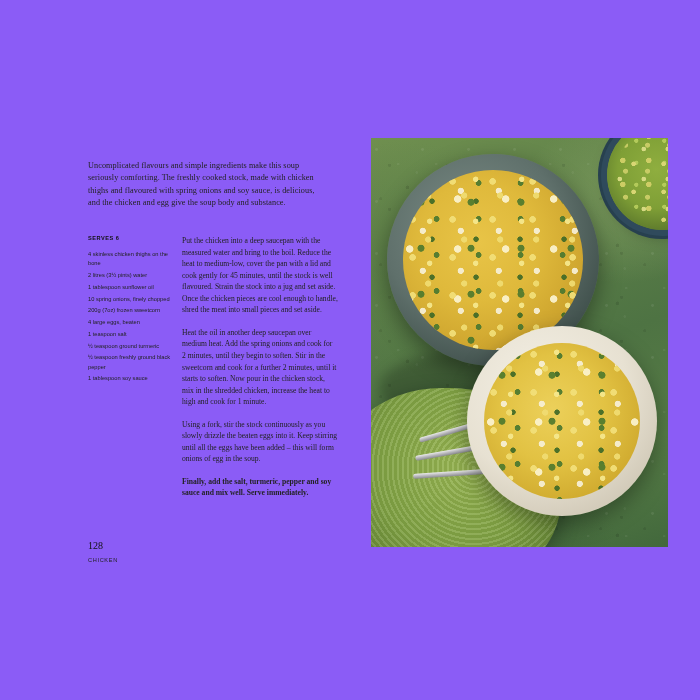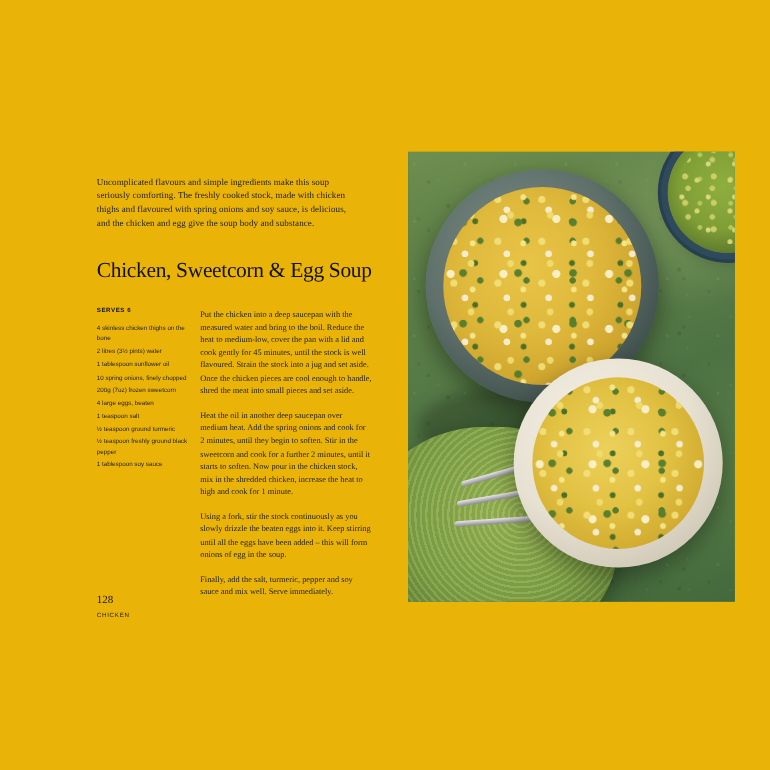--- a/index.html
+++ b/index.html
@@ -11,21 +11,21 @@
     width: 700px;
     height: 700px;
     font-family: "Liberation Serif", serif;
     color: #1a1a1a;
     overflow: hidden;
   }
   .page {
     position: relative;
     width: 700px;
     height: 700px;
-    background: #eab308;
+    background: #8b5cf6;
   }
 
   
   .text-col {
     position: absolute;
     left: 88px;
     top: 160px;
     width: 250px;
   }
   .intro {
@@ -80,21 +80,21 @@
   .method {
     flex: 1 1 auto;
     width: 150px;
   }
   .method p {
     font-size: 7.6px;
     line-height: 1.52;
     color: #222;
     margin: 0 0 11px 0;
   }
-  .method p:last-child { margin-bottom: 17px; }
+  .method p:last-child { margin-bottom: 17px; font-weight: bold; }
 
   
   .footer {
     position: absolute;
     left: 88px;
     bottom: 137px;
     display: flex;
     align-items: baseline;
     gap: 6px;
     flex-direction: column;
@@ -275,21 +275,20 @@
 </style>
 </head>
 <body>
 
 <div class="page">
 
   <div class="text-col">
 
     <p class="intro">Uncomplicated flavours and simple ingredients make this soup seriously comforting. The freshly cooked stock, made with chicken thighs and flavoured with spring onions and soy sauce, is delicious, and the chicken and egg give the soup body and substance.</p>
 
-    <h1 class="recipe-title">Chicken, Sweetcorn &amp; Egg Soup</h1>
 
     <div class="body-wrap">
 
       <div class="ingredients">
         <div class="serves">SERVES 6</div>
         <ul class="ing-list">
           <li>4 skinless chicken thighs on the bone</li>
           <li>2 litres (3½ pints) water</li>
           <li>1 tablespoon sunflower oil</li>
           <li>10 spring onions, finely chopped</li>

